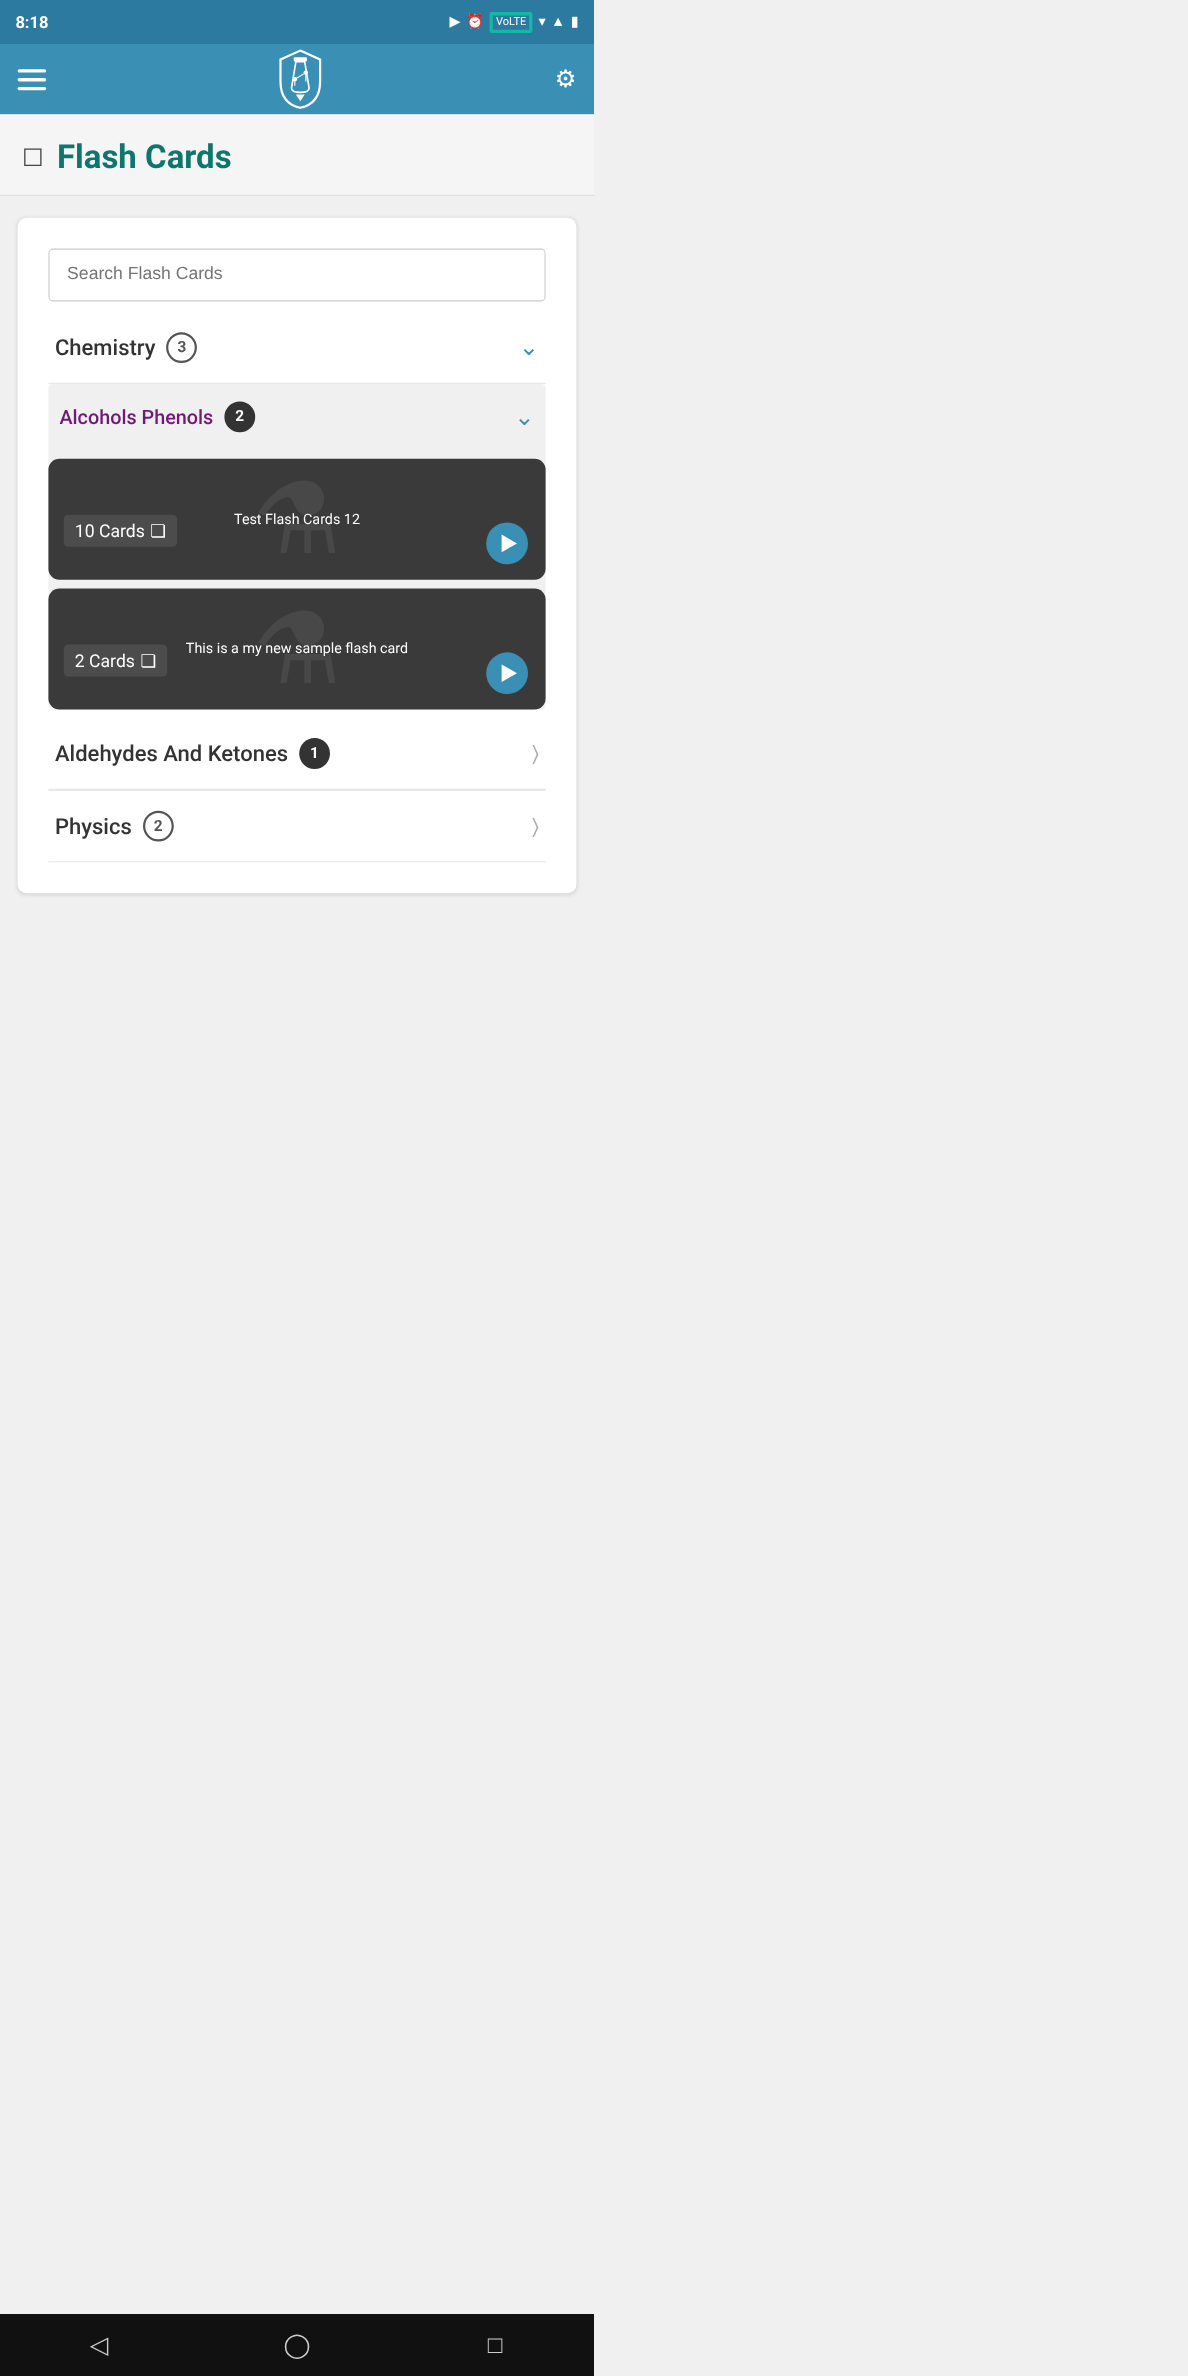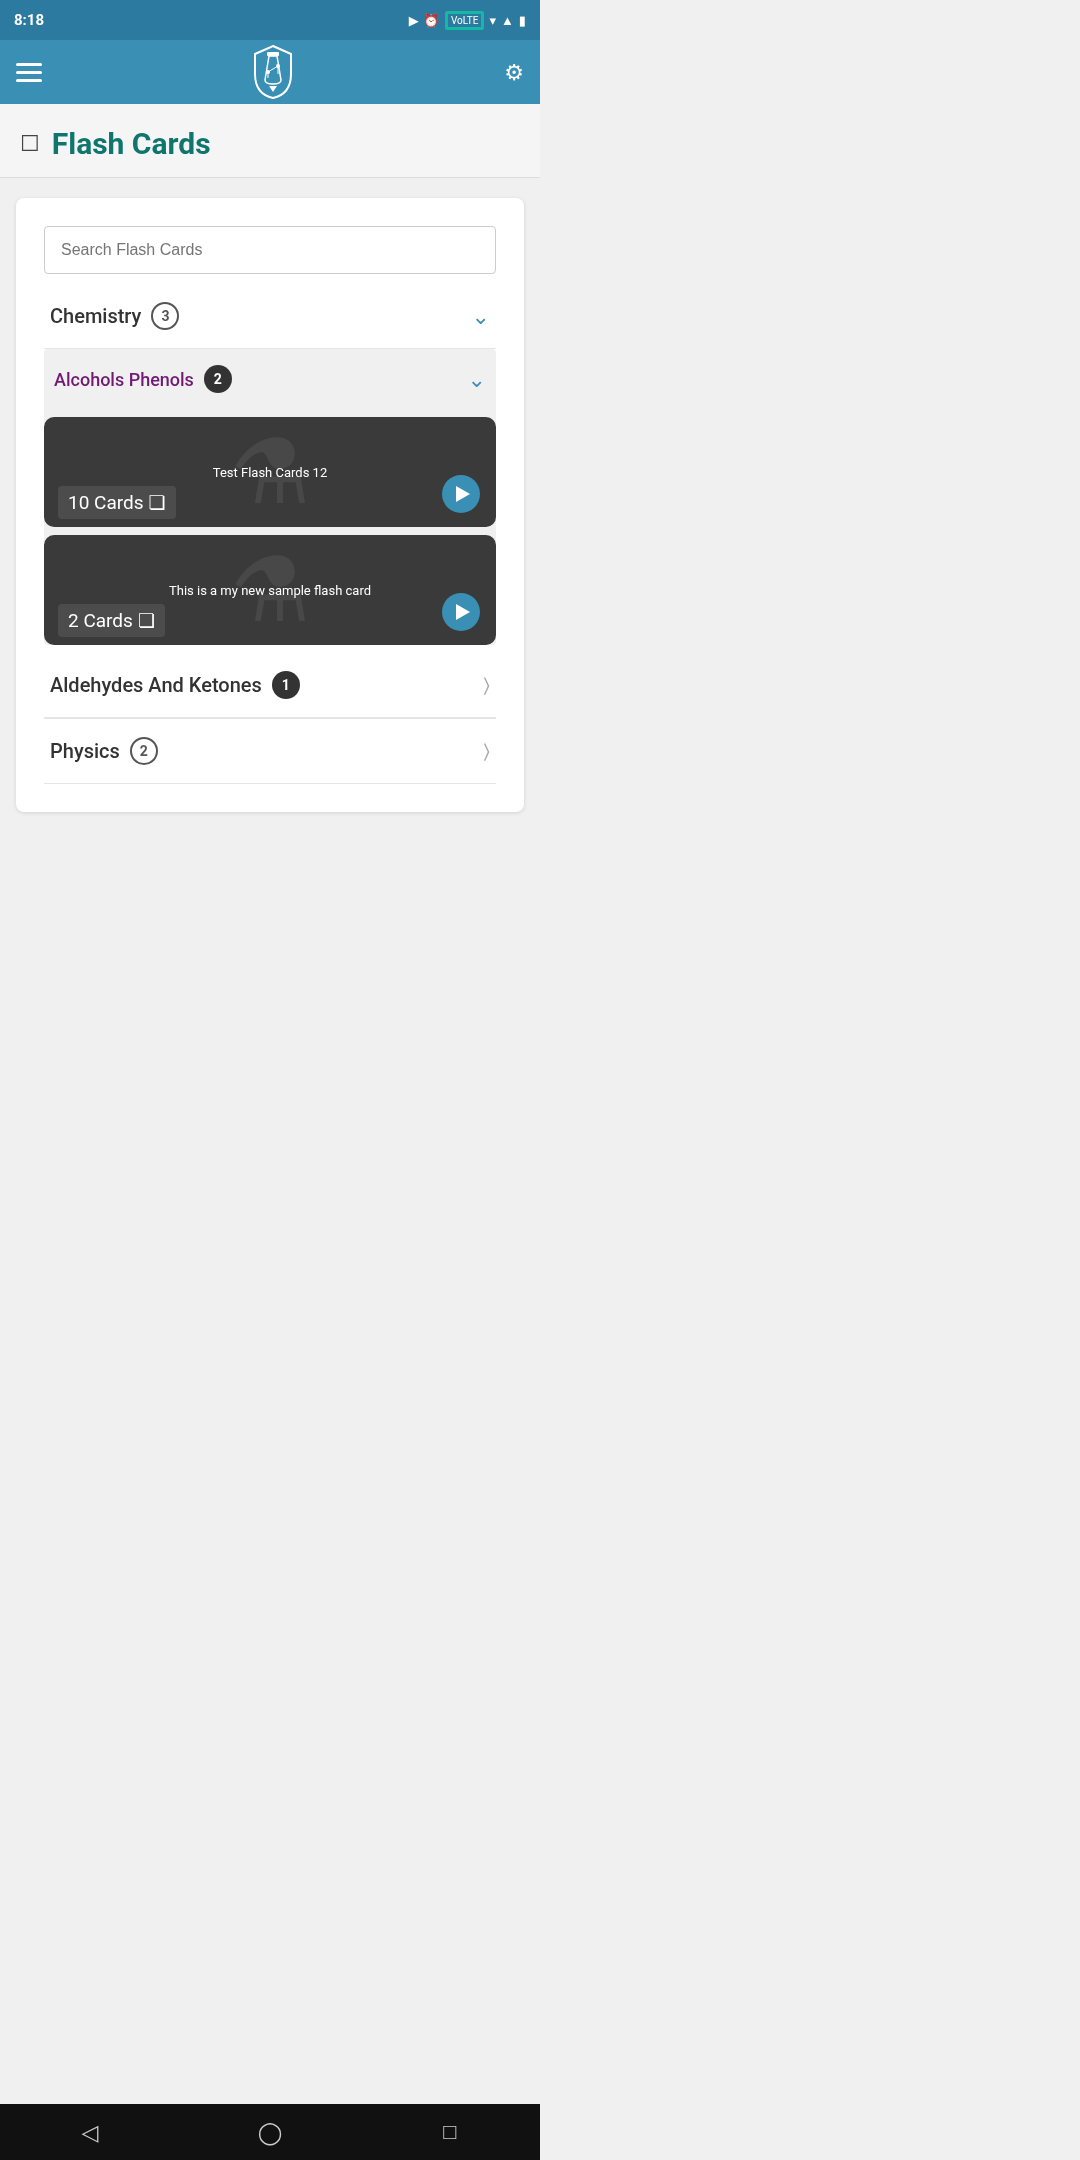--- a/index.html
+++ b/index.html
@@ -204,25 +204,25 @@
     }
     .flash-card-title {
       color: white;
       font-size: 13px;
       font-weight: 400;
       text-align: center;
       z-index: 1;
     }
     .flash-card-count {
       position: absolute;
-      bottom: 8px;
+      bottom: 30px;
       left: 14px;
       background: rgba(80,80,80,0.85);
       color: white;
-      font-size: 19px;
+      font-size: 16px;
       padding: 5px 10px;
       border-radius: 4px;
       display: flex;
       align-items: center;
       gap: 5px;
     }
     .play-btn {
       position: absolute;
       right: 16px;
       bottom: 14px;

